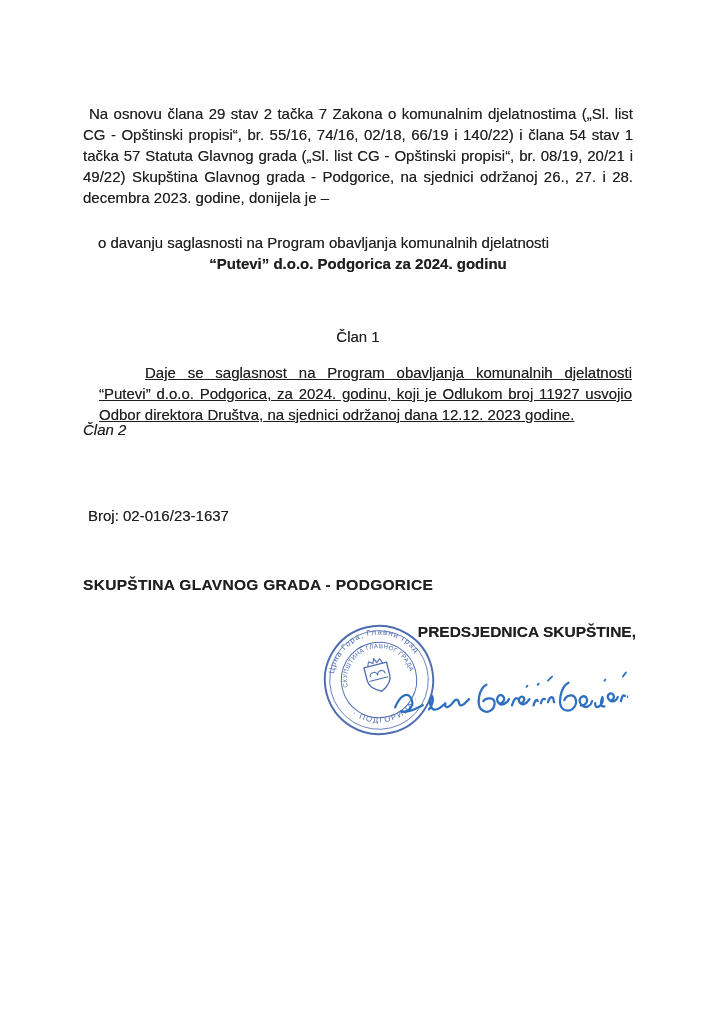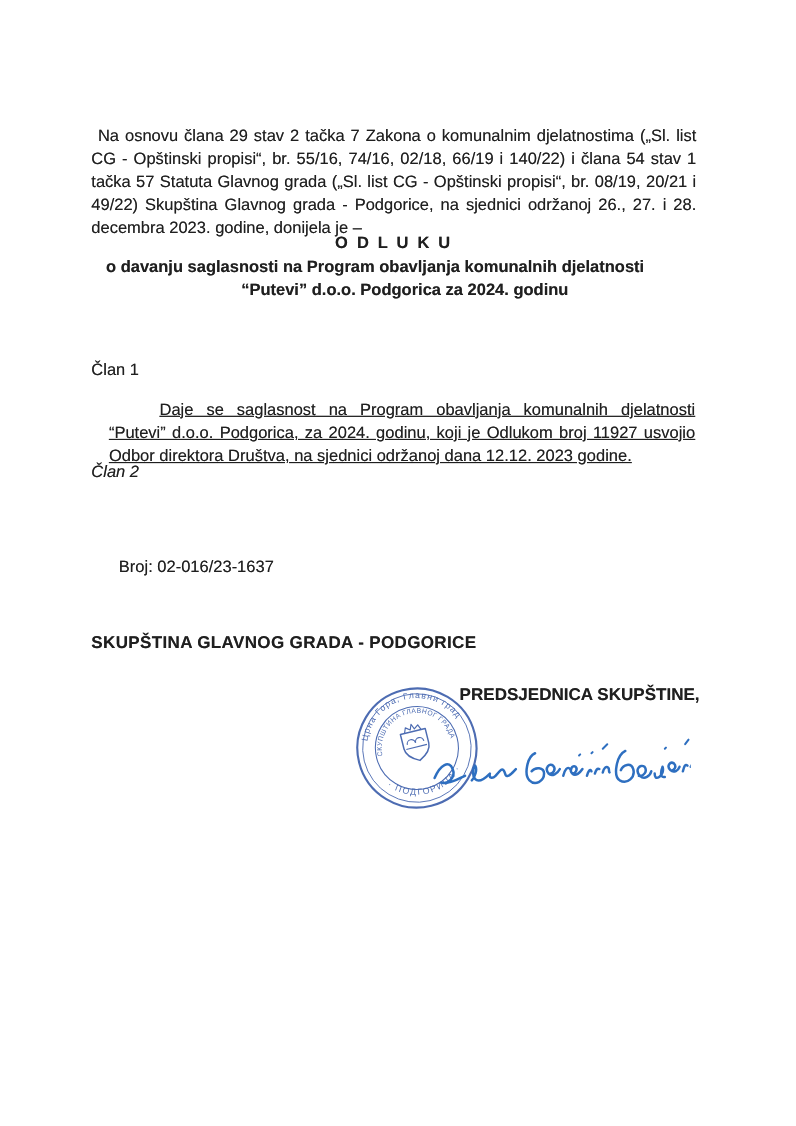--- a/index.html
+++ b/index.html
@@ -14,51 +14,51 @@
     position: relative;
     width: 724px; height: 1024px;
     background: #ffffff;
   }
   .txt {
     font-size: 15px;
     line-height: 21px;
     text-shadow: 0 0 0.4px rgba(40,40,40,0.65);
   }
   .intro {
-    position: absolute; left: 83px; top: 98px; width: 550px;
+    position: absolute; left: 83px; top: 88px; width: 550px;
     text-align: justify; text-indent: 6px;
   }
   .title {
     position: absolute; left: 83px; top: 210px; width: 550px;
     text-align: center; font-weight: bold; letter-spacing: 2px;
   }
   .subtitle1 {
-    position: absolute; left: 66px; top: 232px; width: 550px;
-    text-align: center; font-weight: bold;
+    position: absolute; left: 98px; top: 232px; width: 550px;
+    text-align: left; font-weight: normal;
   }
   .subtitle2 {
-    position: absolute; left: 93px; top: 253px; width: 550px;
+    position: absolute; left: 83px; top: 253px; width: 550px;
     text-align: center; font-weight: bold;
   }
   .clan1-head {
-    position: absolute; left: 83px; top: 326px; width: 550px; text-align: left;
+    position: absolute; left: 83px; top: 326px; width: 550px; text-align: center;
   }
   .clan1-body {
     position: absolute; left: 99px; top: 347px; width: 533px;
     text-align: justify; text-indent: 46px; text-decoration: underline;
   }
   .clan2-head {
     position: absolute; left: 83px; top: 419px; width: 550px; text-align: left; font-style: italic;
   }
   .clan2-body {
     position: absolute; left: 99px; top: 440px; width: 533px;
     text-align: justify; text-indent: 46px;
   }
   .ref-number {
-    position: absolute; left: 88px; top: 505px; width: 400px; margin-left: 20px;
+    position: absolute; left: 88px; top: 505px; width: 400px;
   }
   .place-date {
     position: absolute; left: 88px; top: 526px; width: 400px;
   }
   .issuer {
     position: absolute; left: 83px; top: 574px; width: 560px;
     font-weight: bold; font-size: 15.5px;
     letter-spacing: 0.3px;
   }
   .sig-block {
@@ -77,21 +77,20 @@
     width: 236px; height: 62px;
   }
 </style>
 </head>
 <body>
 
 <div class="page">
 
   <p class="txt intro">Na osnovu člana 29 stav 2 tačka 7 Zakona o komunalnim djelatnostima („Sl. list CG - Opštinski propisi“, br. 55/16, 74/16, 02/18, 66/19 i 140/22) i člana 54 stav 1 tačka 57 Statuta Glavnog grada („Sl. list CG - Opštinski propisi“, br. 08/19, 20/21 i 49/22) Skupština Glavnog grada - Podgorice, na sjednici održanoj 26., 27. i 28. decembra 2023. godine, donijela je –</p>
 
-  <div class="txt title">O D L U K U</div>
   <div class="txt subtitle1">o davanju saglasnosti na Program obavljanja komunalnih djelatnosti</div>
   <div class="txt subtitle2">“Putevi” d.o.o. Podgorica za 2024. godinu</div>
 
   <div class="txt clan1-head">Član 1</div>
   <p class="txt clan1-body">Daje se saglasnost na Program obavljanja komunalnih djelatnosti “Putevi” d.o.o. Podgorica, za 2024. godinu, koji je Odlukom broj 11927 usvojio Odbor direktora Društva, na sjednici održanoj dana 12.12. 2023 godine.</p>
 
   <div class="txt clan2-head">Član 2</div>
 
   <div class="txt ref-number">Broj: 02-016/23-1637</div>
 

